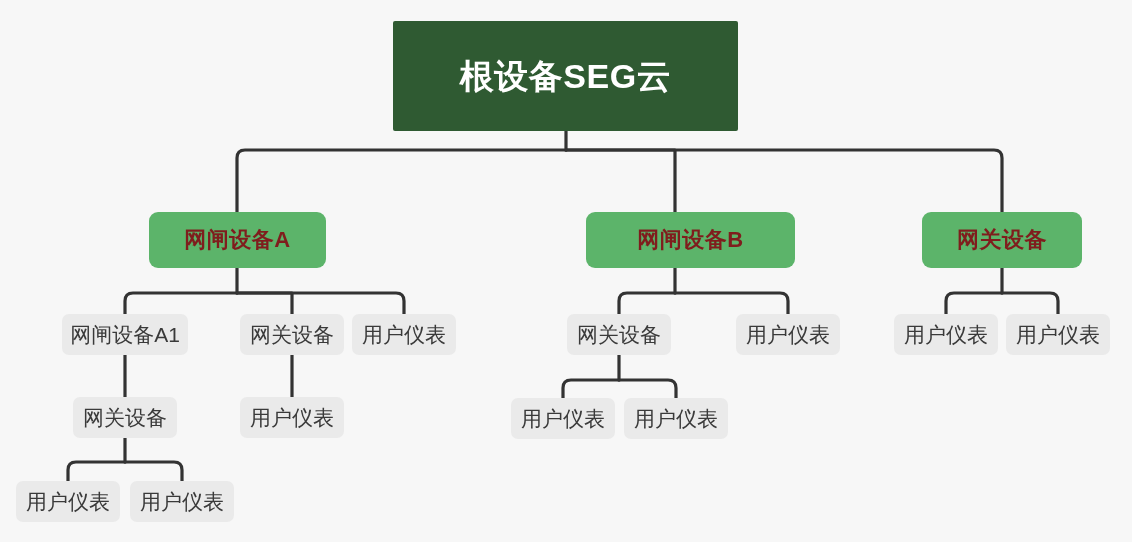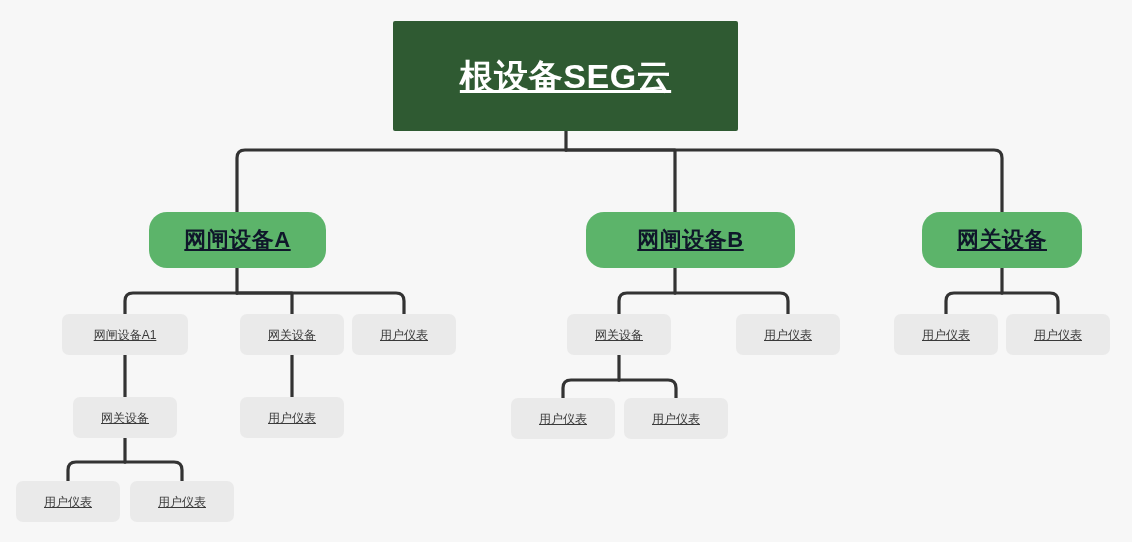--- a/index.html
+++ b/index.html
@@ -28,43 +28,42 @@
   }
   .node {
     position: absolute;
     box-sizing: border-box;
     display: flex;
     align-items: center;
     justify-content: center;
     text-align: right;
     white-space: nowrap;
     line-height: 1;
-    text-decoration: underline;
   }
   .node-root {
     background: #2f5a32;
     color: #ffffff;
     font-weight: bold;
     font-size: 34px;
     border-radius: 2px;
     letter-spacing: 0.5px;
   }
   .node-l2 {
     background: #5cb46a;
-    color: #0f172a;
+    color: #7f1d1d;
     font-weight: bold;
     font-size: 22px;
-    border-radius: 18px;
+    border-radius: 9px;
     letter-spacing: 0.5px;
   }
   .node-leaf {
     background: #eaeaea;
     color: #3a3a3a;
     font-weight: normal;
-    font-size: 12px;
+    font-size: 21px;
     border-radius: 7px;
   }
 </style>
 </head>
 <body>
 
 <div id="canvas">
 
   <svg id="connectors" viewBox="0 0 1132 542" xmlns="http://www.w3.org/2000/svg">
     <g fill="none" stroke="#333333" stroke-width="3.2" stroke-linecap="round" stroke-linejoin="round">

